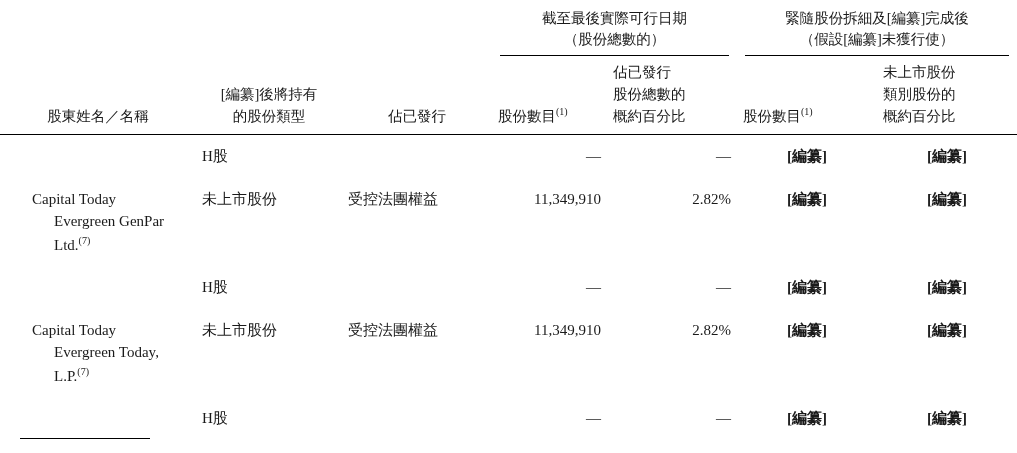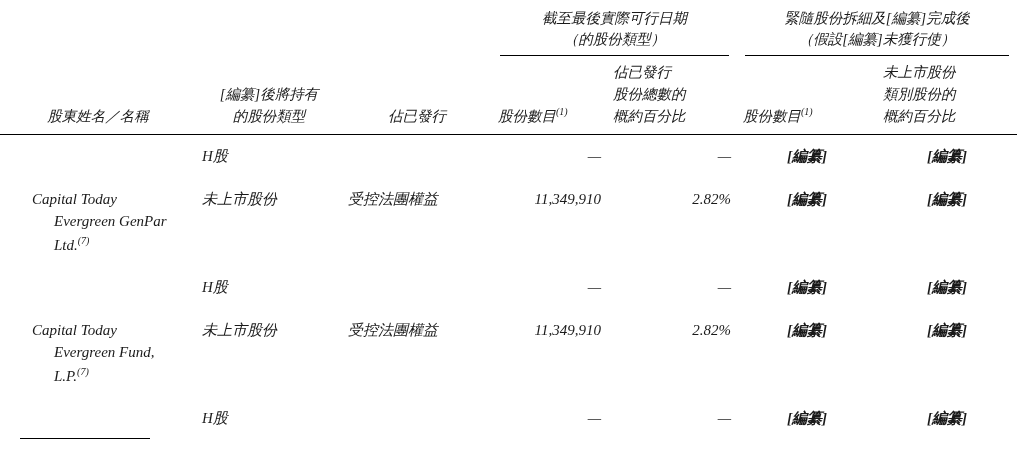--- a/index.html
+++ b/index.html
@@ -14,21 +14,20 @@
     color: #1a1a1a;
     position: relative;
     overflow: hidden;
   }
   .sheet {
     position: relative;
     width: 899px;
     height: 453px;
     box-sizing: border-box;
     padding: 0;
-    font-style: italic;
   }
 
   table.holders {
     border-collapse: collapse;
     width: 1017px;
     table-layout: fixed;
     font-size: 15px;
   }
 
   col.c-name   { width: 196px; }
@@ -113,21 +112,21 @@
         <col class="c-pct2">
     </colgroup>
 
     <thead>
       <tr>
         <td class="spacer-cell"></td>
         <td class="spacer-cell"></td>
         <td class="spacer-cell"></td>
         <td class="grp-title" colspan="2">
           <span class="line">截至最後實際可行日期</span>
-          <span class="l2">（的股份類型）</span>
+          <span class="l2">（股份總數的）</span>
         </td>
         <td class="grp-title" colspan="2">
           <span class="line">緊隨股份拆細及[編纂]完成後</span>
           <span class="l2">（假設[編纂]未獲行使）</span>
         </td>
       </tr>
 
       <tr>
         <td class="grp-rule"></td>
         <td class="grp-rule"></td>
@@ -211,21 +210,21 @@
         <td class="nat"></td>
         <td class="num">—</td>
         <td class="ctr">—</td>
         <td class="bold">[編纂]</td>
         <td class="bold">[編纂]</td>
       </tr>
 
       <tr>
         <td class="nm">
           <span>Capital Today</span>
-          <span class="cont">Evergreen Fund,</span>
+          <span class="cont">Evergreen Today,</span>
           <span class="cont"><span>L.P.</span><span class="sup">(7)</span></span>
         </td>
         <td class="typ">未上市股份</td>
         <td class="nat">受控法團權益</td>
         <td class="num">11,349,910</td>
         <td class="ctr">2.82%</td>
         <td class="bold">[編纂]</td>
         <td class="bold">[編纂]</td>
       </tr>
 

